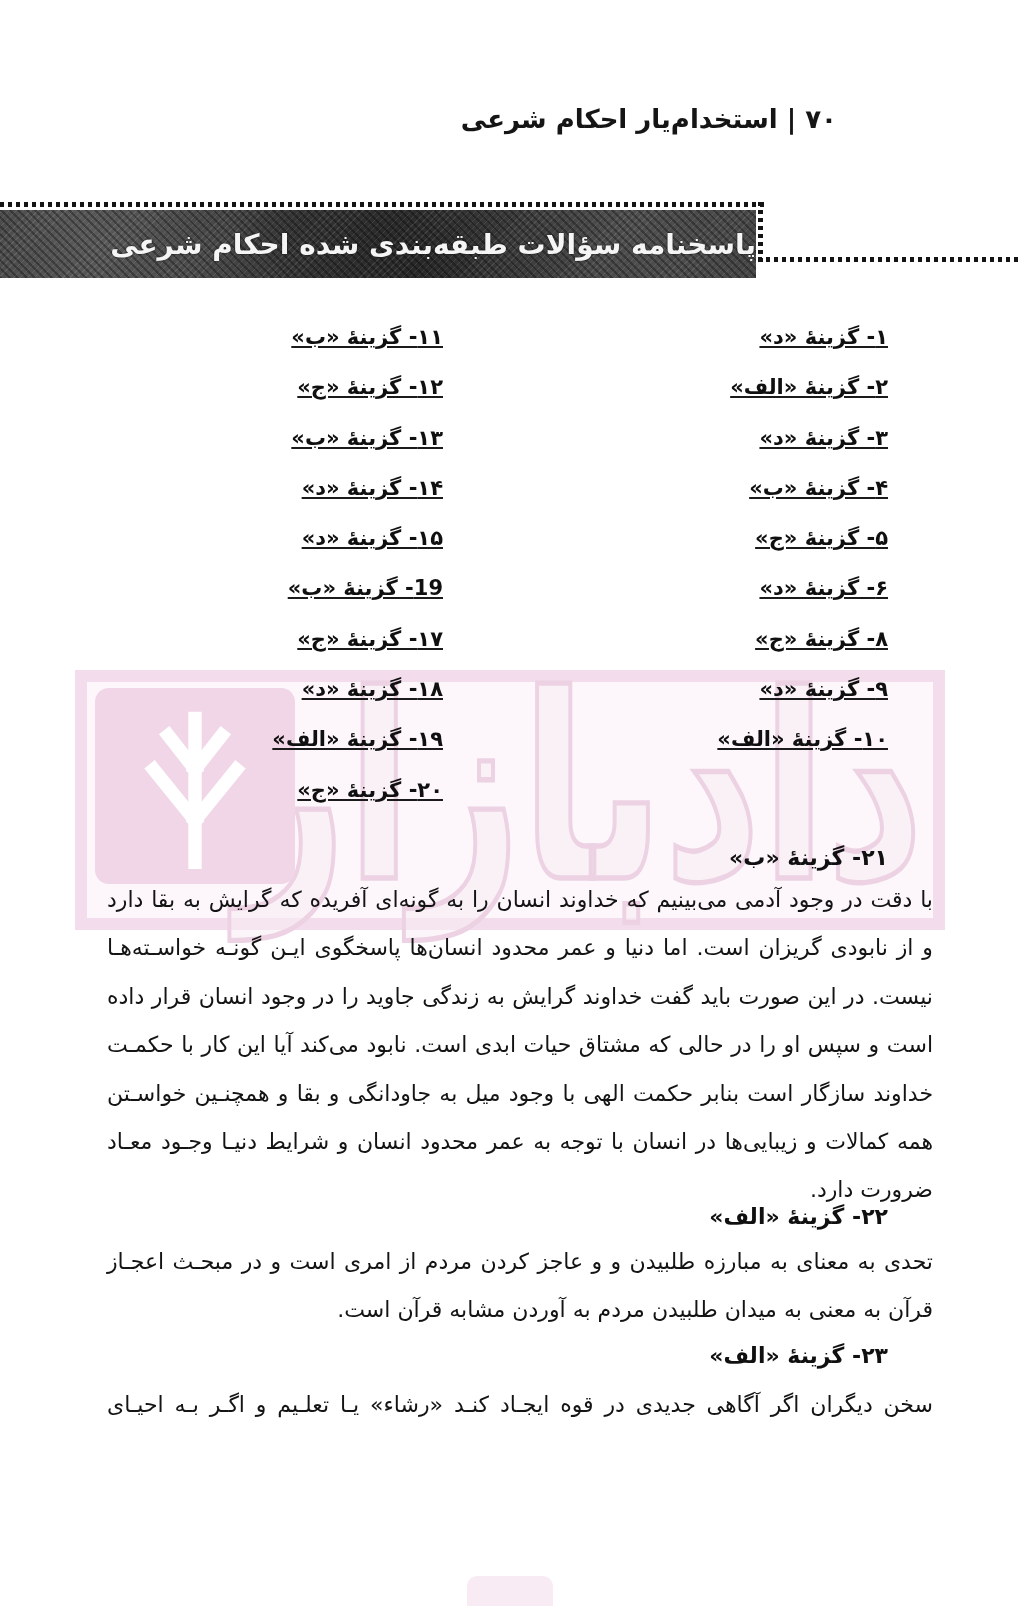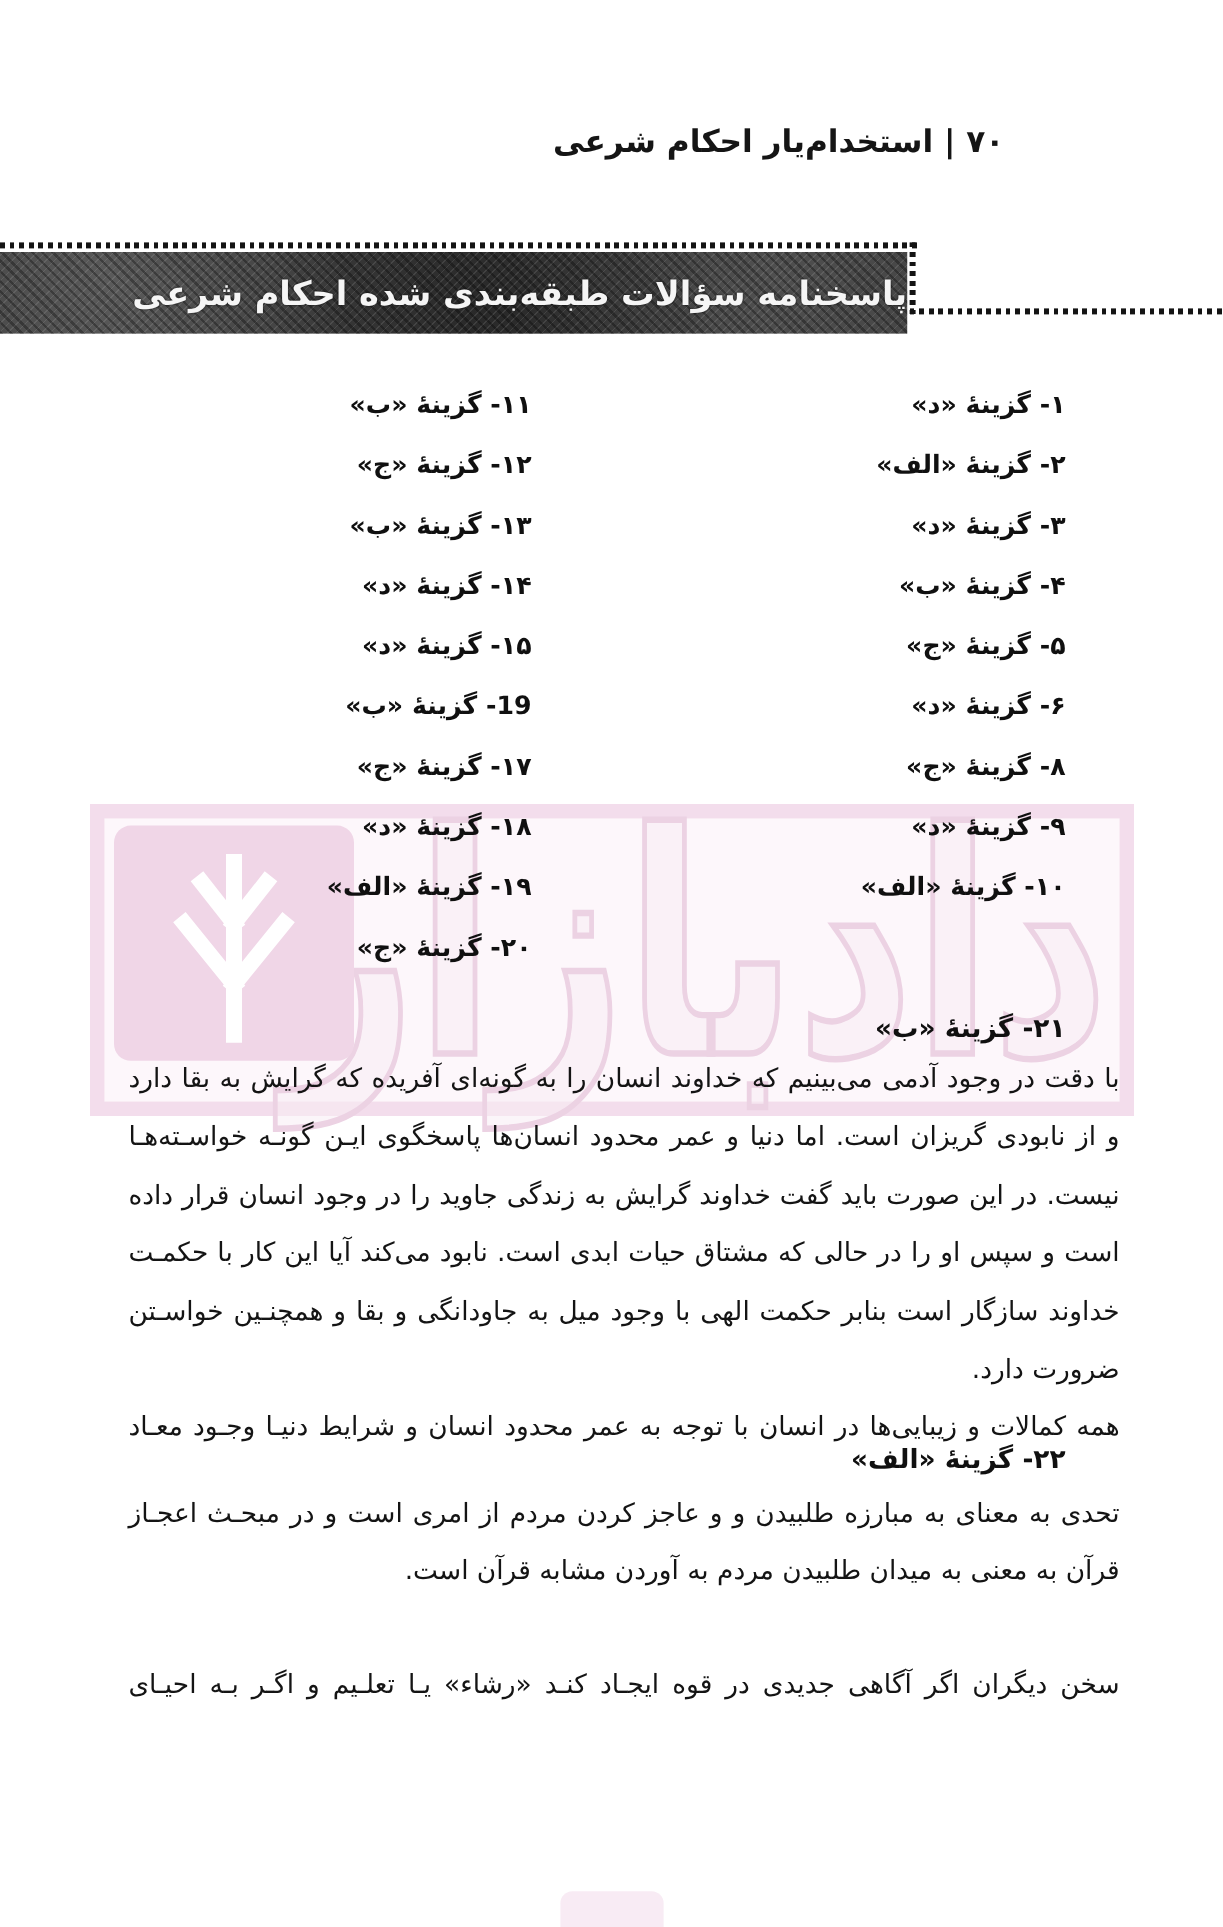--- a/index.html
+++ b/index.html
@@ -76,21 +76,21 @@
     transform:scaleY(1.35);transform-origin:top right;
     z-index:1;
   }
   .wm-stub{
     position:absolute;left:50%;transform:translateX(-50%);
     bottom:0;width:86px;height:30px;
     background:#f6e4f0;border-radius:10px 10px 0 0;
     opacity:.75;z-index:1;
   }
   
-  .ans-col{position:absolute;z-index:2;direction:rtl;}
+  .ans-col{position:absolute;z-index:2;direction:rtl;text-decoration:underline;}
   .ans-col-right{top:312px;right:131px;}
   .ans-col-left{top:312px;right:576px;}
   .ans-item{
     height:50.3px;line-height:50.3px;
     font-size:21px;font-weight:bold;color:#101010;
     text-align:right;white-space:nowrap;
   }
   
   .sec-head{
     position:absolute;right:131px;z-index:2;
@@ -176,27 +176,28 @@
     <div class="ans-item">۲۰- گزینۀ «ج»</div>
   </div>
 
   <div class="sec-head h21">۲۱- گزینۀ «ب»</div>
   <div class="para p21">
     <div class="pline">با دقت در وجود آدمی می‌بینیم که خداوند انسان را به گونه‌ای آفریده که گرایش به بقا دارد</div>
     <div class="pline">و از نابودی گریزان است. اما دنیا و عمر محدود انسان‌ها پاسخگوی ایـن گونـه خواسـته‌هـا</div>
     <div class="pline">نیست. در این صورت باید گفت خداوند گرایش به زندگی جاوید را در وجود انسان قرار داده</div>
     <div class="pline">است و سپس او را در حالی که مشتاق حیات ابدی است. نابود می‌کند آیا این کار با حکمـت</div>
     <div class="pline">خداوند سازگار است بنابر حکمت الهی با وجود میل به جاودانگی و بقا و همچنـین خواسـتن</div>
+    <div class="pline">همه کمالات و زیبایی‌ها در انسان با توجه به عمر محدود انسان و شرایط دنیـا وجـود معـاد</div>
     <div class="pline lastline">ضرورت دارد.</div>
-    <div class="pline">همه کمالات و زیبایی‌ها در انسان با توجه به عمر محدود انسان و شرایط دنیـا وجـود معـاد</div>
   </div>
 
   <div class="sec-head h22">۲۲- گزینۀ «الف»</div>
   <div class="para p22">
     <div class="pline">تحدی به معنای به مبارزه طلبیدن و و عاجز کردن مردم از امری است و در مبحـث اعجـاز</div>
     <div class="pline lastline">قرآن به معنی به میدان طلبیدن مردم به آوردن مشابه قرآن است.</div>
   </div>
 
+  <div class="sec-head h23">۲۳- گزینۀ «الف»</div>
   <div class="para p23">
     <div class="pline">سخن دیگران اگر آگاهی جدیدی در قوه ایجـاد کنـد «رشاء» یـا تعلـیم و اگـر بـه احیـای</div>
   </div>
 
 </div>
 
 </body></html>

